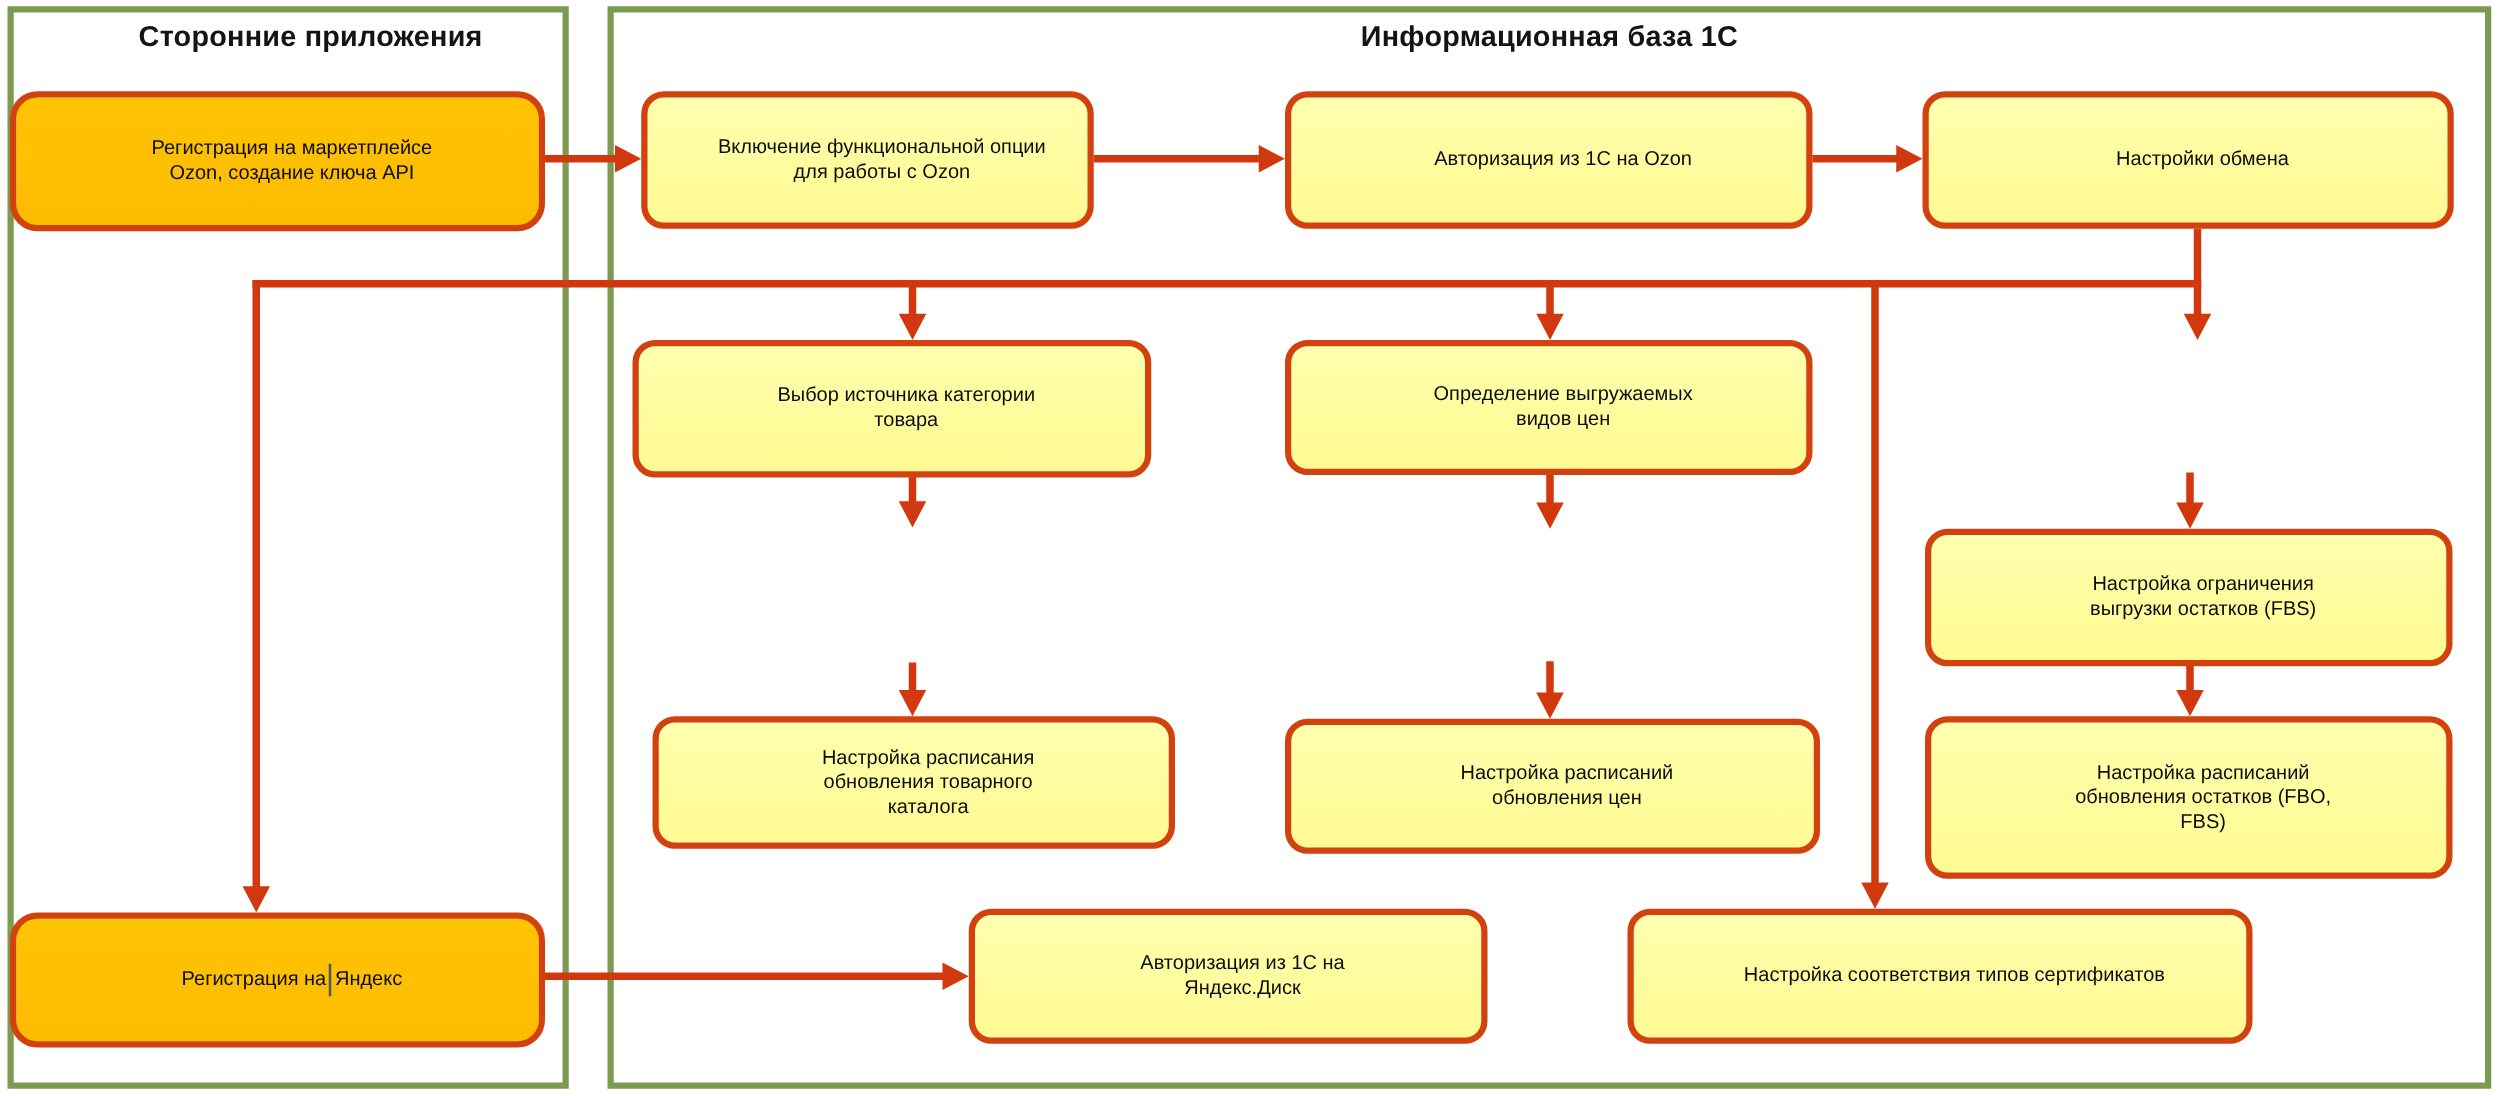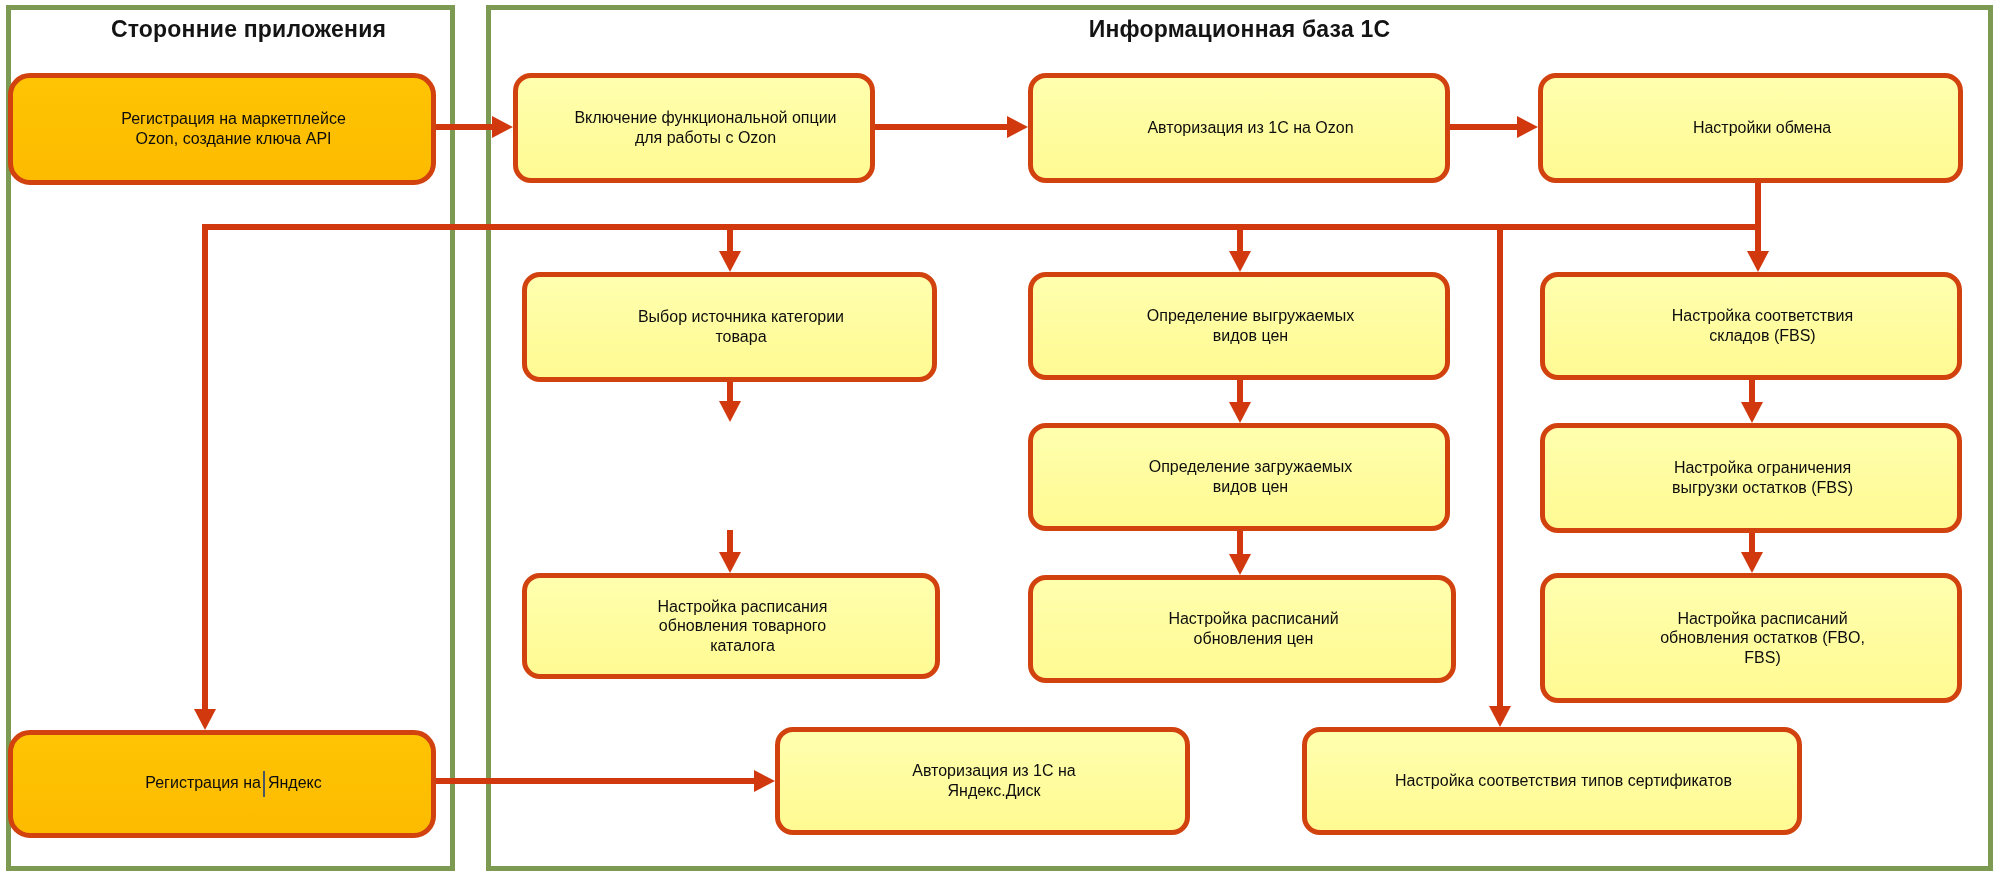--- a/index.html
+++ b/index.html
@@ -97,33 +97,27 @@
   <div class="node" style="left:513px; top:73px; width:362px; height:110px; padding:6px 28px;">
     <span class="node-label">Включение функциональной опции для работы с Ozon</span>
   </div>
   <div class="node" style="left:1028px; top:73px; width:422px; height:110px; padding:6px 28px;">
     <span class="node-label">Авторизация из 1С на Ozon</span>
   </div>
   <div class="node" style="left:1538px; top:73px; width:425px; height:110px; padding:6px 28px;">
     <span class="node-label">Настройки обмена</span>
   </div>
 
-  <div class="node" style="left:522px; top:272px; width:415px; height:110px; padding:6px 70px;">
+  <div class="node" style="left:506px; top:272px; width:415px; height:110px; padding:6px 70px;">
     <span class="node-label">Выбор источника категории товара</span>
   </div>
   <div class="node" style="left:1028px; top:272px; width:422px; height:108px; padding:6px 80px;">
     <span class="node-label">Определение выгружаемых видов цен</span>
   </div>
-  <div class="node" style="left:1540px; top:272px; width:422px; height:108px; padding:6px 85px;">
-    <span class="node-label">Настройка соответствия складов (FBS)</span>
-  </div>
 
-  <div class="node" style="left:1028px; top:423px; width:422px; height:108px; padding:6px 80px;">
-    <span class="node-label">Определение загружаемых видов цен</span>
-  </div>
   <div class="node" style="left:1540px; top:423px; width:422px; height:110px; padding:6px 80px;">
     <span class="node-label">Настройка ограничения выгрузки остатков (FBS)</span>
   </div>
 
   <div class="node" style="left:522px; top:573px; width:418px; height:106px; padding:6px 90px;">
     <span class="node-label">Настройка расписания обновления товарного каталога</span>
   </div>
   <div class="node" style="left:1028px; top:575px; width:428px; height:108px; padding:6px 67px;">
     <span class="node-label">Настройка расписаний обновления цен</span>
   </div>

